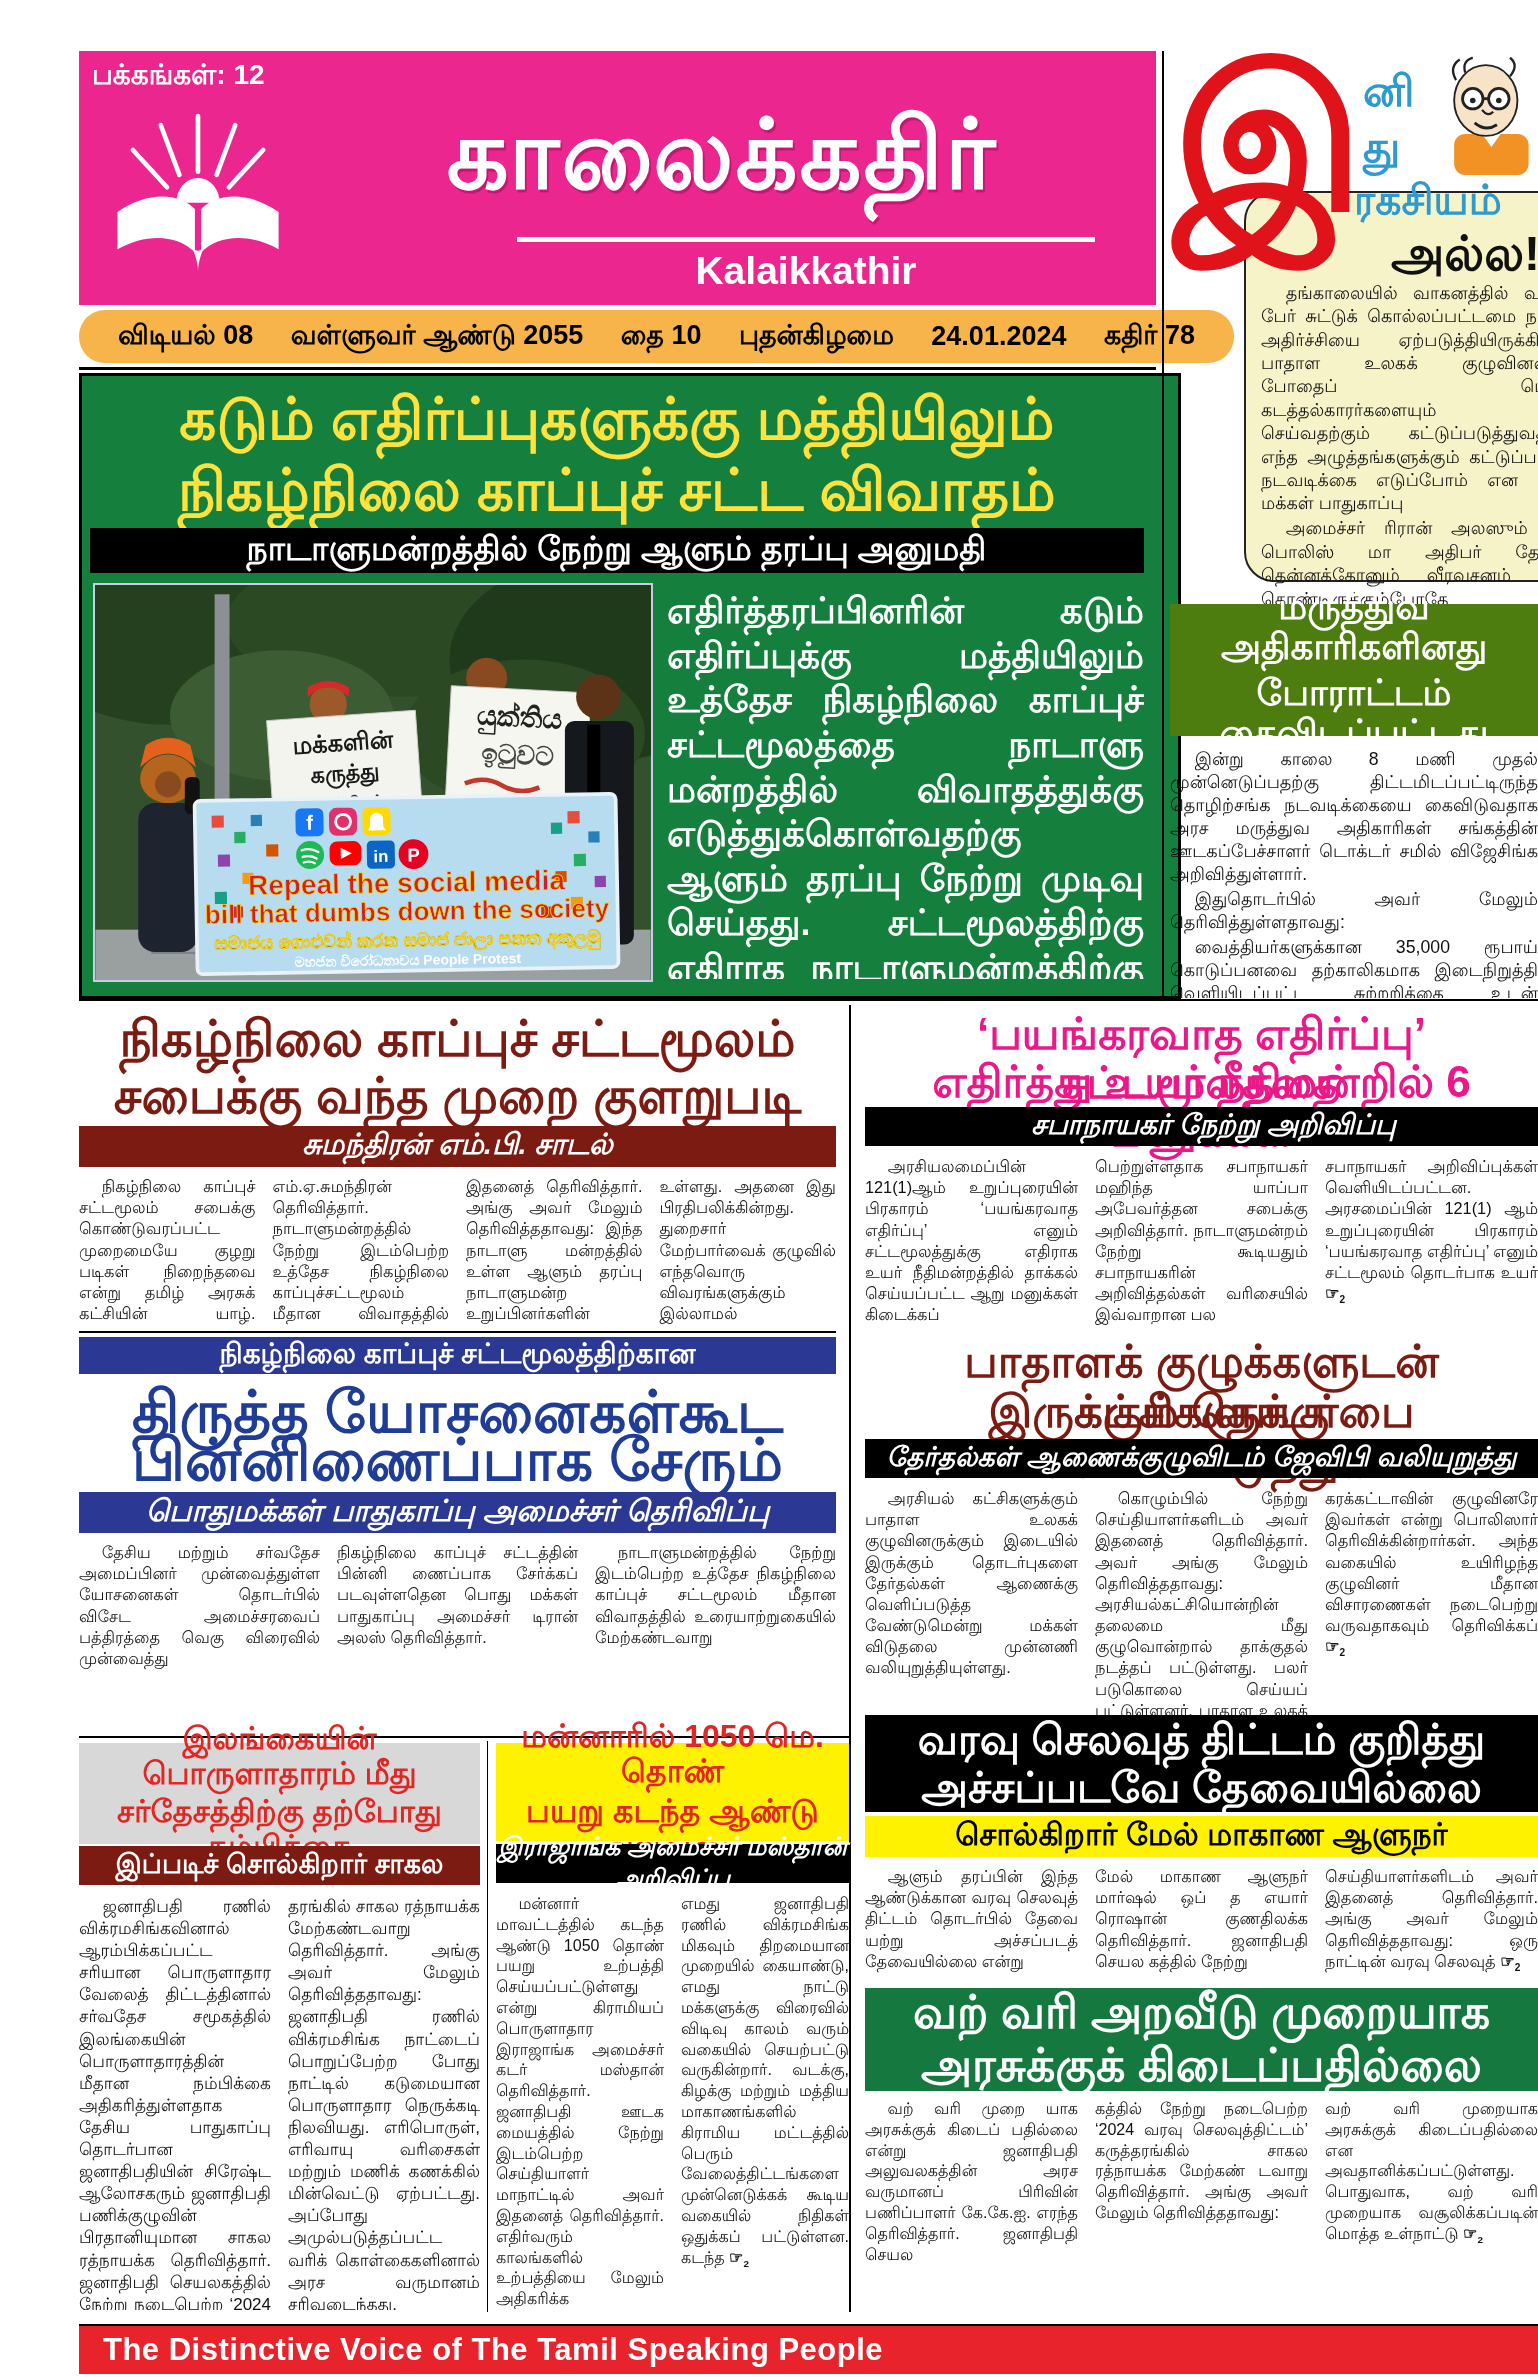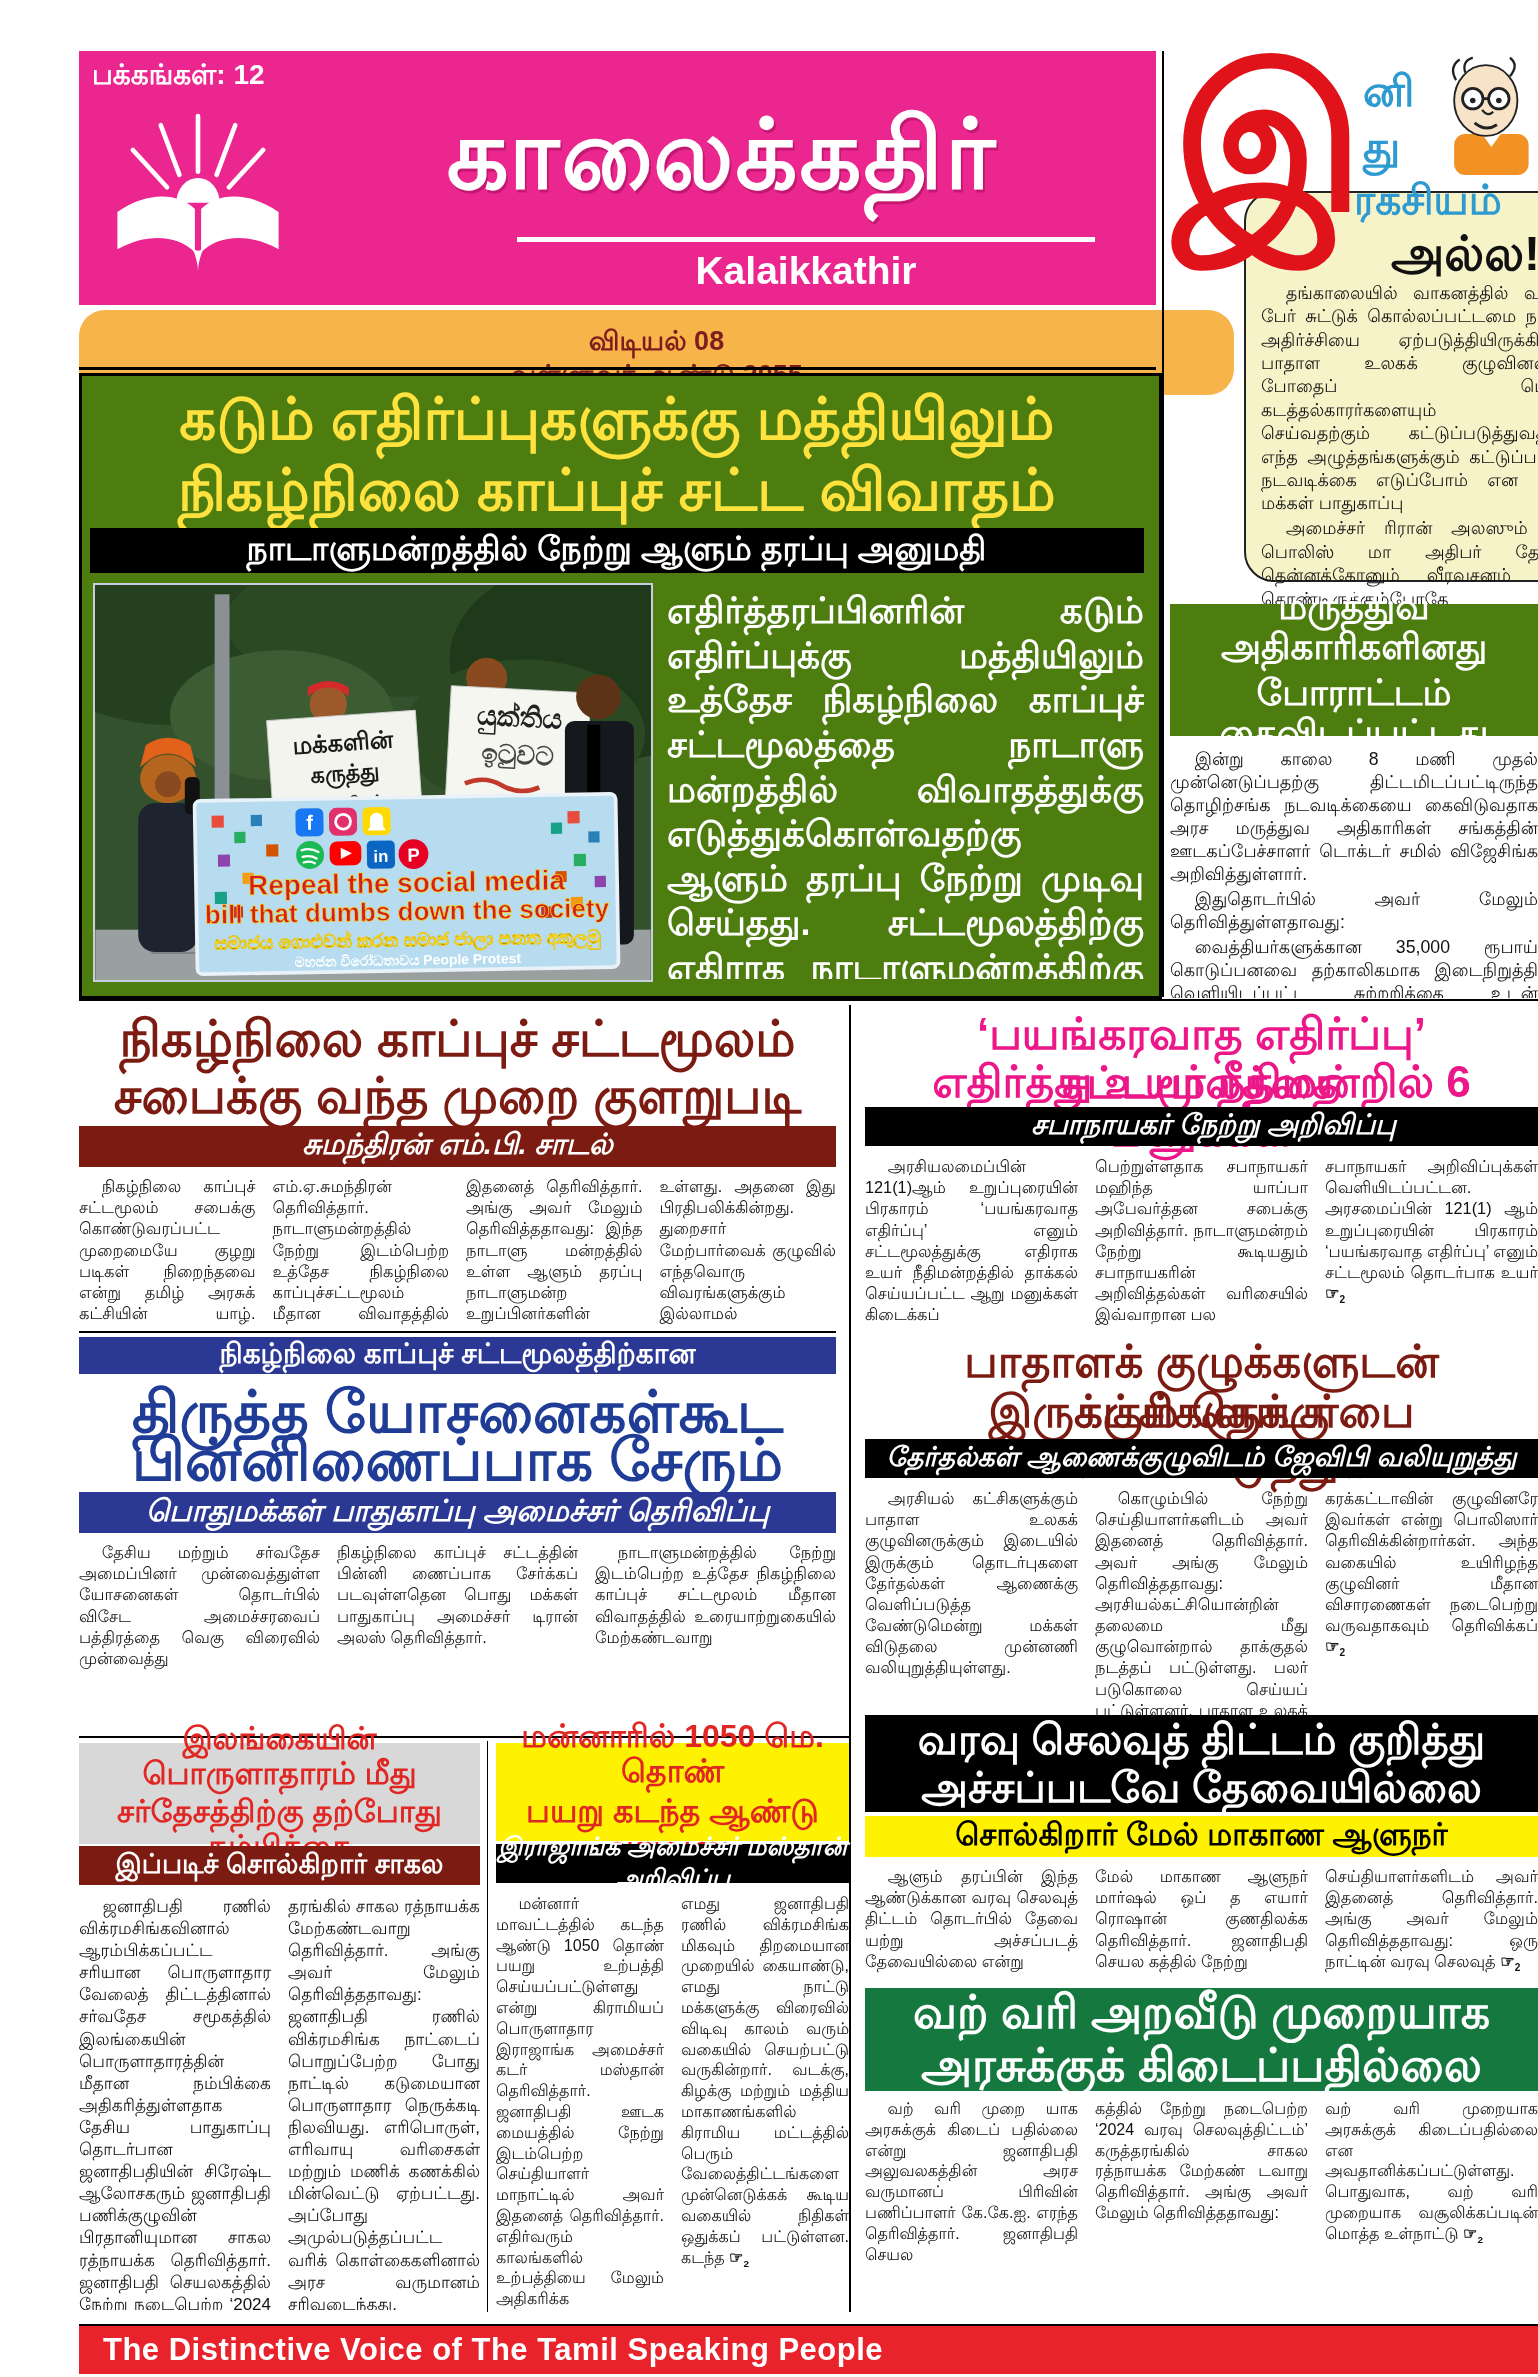--- a/index.html
+++ b/index.html
@@ -4,24 +4,24 @@
 <style>
   html,body{margin:0;padding:0;background:#ffffff;}
   body{font-family:"Liberation Sans", sans-serif;}
   .page{position:relative;width:1538px;height:2377px;background:#fff;overflow:hidden;}
   .abs{position:absolute;}
   
   .mast{background:#EC268F;color:#fff;}
   .pages-label{font-weight:bold;font-size:28px;color:#fff;}
   .mast-title{font-weight:bold;color:#fff;text-shadow:1.9px 2.8px 0 rgba(120,0,60,.35);letter-spacing:1.9px;}
   .mast-sub{font-weight:bold;color:#fff;}
-  .dateline{background:#F6B44B;border-radius:26px;display:flex;align-items:center;justify-content:space-between;padding:16px 39px;font-weight:bold;font-size:27px;color:#7f1d1d;flex-direction:column;}
+  .dateline{background:#F6B44B;border-radius:26px;display:flex;align-items:center;justify-content:space-between;padding:0 39px;font-weight:bold;font-size:27px;color:#000000;}
   .rule{background:#000;}
   
-  .leadbox{background:#4d7c0f;border:3.7px solid #000;}
+  .leadbox{background:#15803d;border:3.7px solid #000;padding-left:19px;}
   .lead-hl{color:#FFE23D;font-weight:bold;text-align:center;font-size:58px;line-height:1.16;}
   .lead-kicker{background:#000;color:#fff;font-weight:bold;text-align:center;font-size:33px;display:flex;align-items:center;justify-content:center;}
   .lead-body{color:#fff;font-weight:bold;font-size:36px;line-height:1.24;text-align:justify;}
   .pg{font-size:0.62em;vertical-align:sub;}
   
   .hl{font-weight:bold;text-align:center;line-height:1.12;}
   .kicker{color:#fff;font-weight:bold;font-style:italic;text-align:center;display:flex;align-items:center;justify-content:center;}
   .cols{display:flex;gap:17px;overflow:hidden;}
   .col{flex:1;text-align:justify;font-size:16.3px;line-height:1.3;color:#101010;}
   .ind{text-indent:1.4em;}

